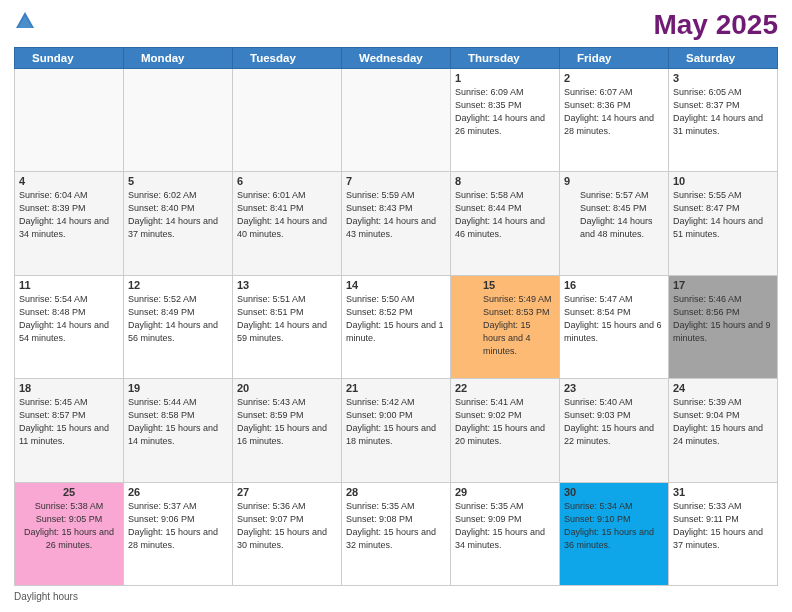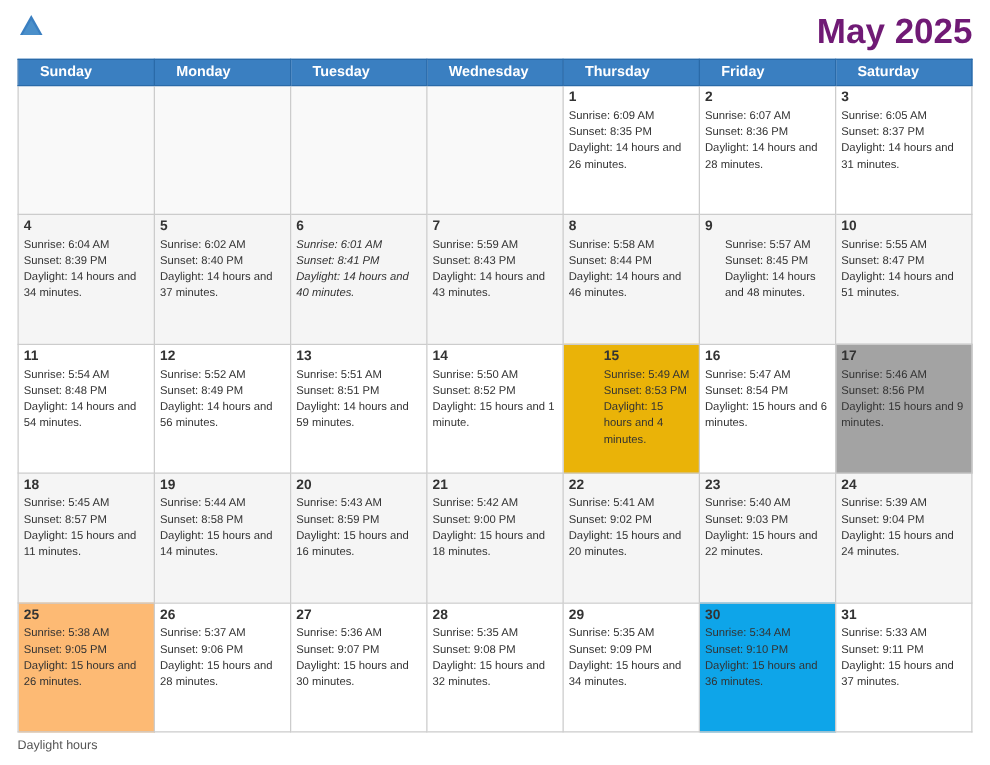--- a/index.html
+++ b/index.html
@@ -167,21 +167,21 @@
 Daylight: 14 hours and 34 minutes.</div>
           </td>
           <td style="background: rgb(245, 245, 245);">
             <span class="day-number">5</span>
             <div class="day-info" style="white-space: pre-line;">Sunrise: 6:02 AM
 Sunset: 8:40 PM
 Daylight: 14 hours and 37 minutes.</div>
           </td>
           <td style="background: rgb(245, 245, 245);">
             <span class="day-number">6</span>
-            <div class="day-info" style="white-space: pre-line; font-style: italic;">Sunrise: 6:01 AM
+            <div class="day-info" style="white-space: pre-line;">Sunrise: 6:01 AM
 Sunset: 8:41 PM
 Daylight: 14 hours and 40 minutes.</div>
           </td>
           <td style="background: rgb(245, 245, 245);">
             <span class="day-number">7</span>
             <div class="day-info" style="white-space: pre-line;">Sunrise: 5:59 AM
 Sunset: 8:43 PM
 Daylight: 14 hours and 43 minutes.</div>
           </td>
           <td style="background: rgb(245, 245, 245);">
@@ -221,21 +221,21 @@
             <div class="day-info" style="white-space: pre-line;">Sunrise: 5:51 AM
 Sunset: 8:51 PM
 Daylight: 14 hours and 59 minutes.</div>
           </td>
           <td style="background: rgb(255, 255, 255);">
             <span class="day-number">14</span>
             <div class="day-info" style="white-space: pre-line;">Sunrise: 5:50 AM
 Sunset: 8:52 PM
 Daylight: 15 hours and 1 minute.</div>
           </td>
-          <td style="background: #eab308; padding-left: 32px;">
+          <td style="background: #fdba74; padding-left: 32px;">
             <span class="day-number">15</span>
             <div class="day-info" style="white-space: pre-line;">Sunrise: 5:49 AM
 Sunset: 8:53 PM
 Daylight: 15 hours and 4 minutes.</div>
           </td>
           <td style="background: rgb(255, 255, 255);">
             <span class="day-number">16</span>
             <div class="day-info" style="white-space: pre-line;">Sunrise: 5:47 AM
 Sunset: 8:54 PM
 Daylight: 15 hours and 6 minutes.</div>
@@ -285,21 +285,21 @@
 Daylight: 15 hours and 22 minutes.</div>
           </td>
           <td style="background: rgb(245, 245, 245);">
             <span class="day-number">24</span>
             <div class="day-info" style="white-space: pre-line;">Sunrise: 5:39 AM
 Sunset: 9:04 PM
 Daylight: 15 hours and 24 minutes.</div>
           </td>
         </tr>
         <tr>
-          <td style="background: #fdba74;">
+          <td style="background: #f9a8d4; text-align: center;">
             <span class="day-number">25</span>
             <div class="day-info" style="white-space: pre-line;">Sunrise: 5:38 AM
 Sunset: 9:05 PM
 Daylight: 15 hours and 26 minutes.</div>
           </td>
           <td style="background: rgb(255, 255, 255);">
             <span class="day-number">26</span>
             <div class="day-info" style="white-space: pre-line;">Sunrise: 5:37 AM
 Sunset: 9:06 PM
 Daylight: 15 hours and 28 minutes.</div>

